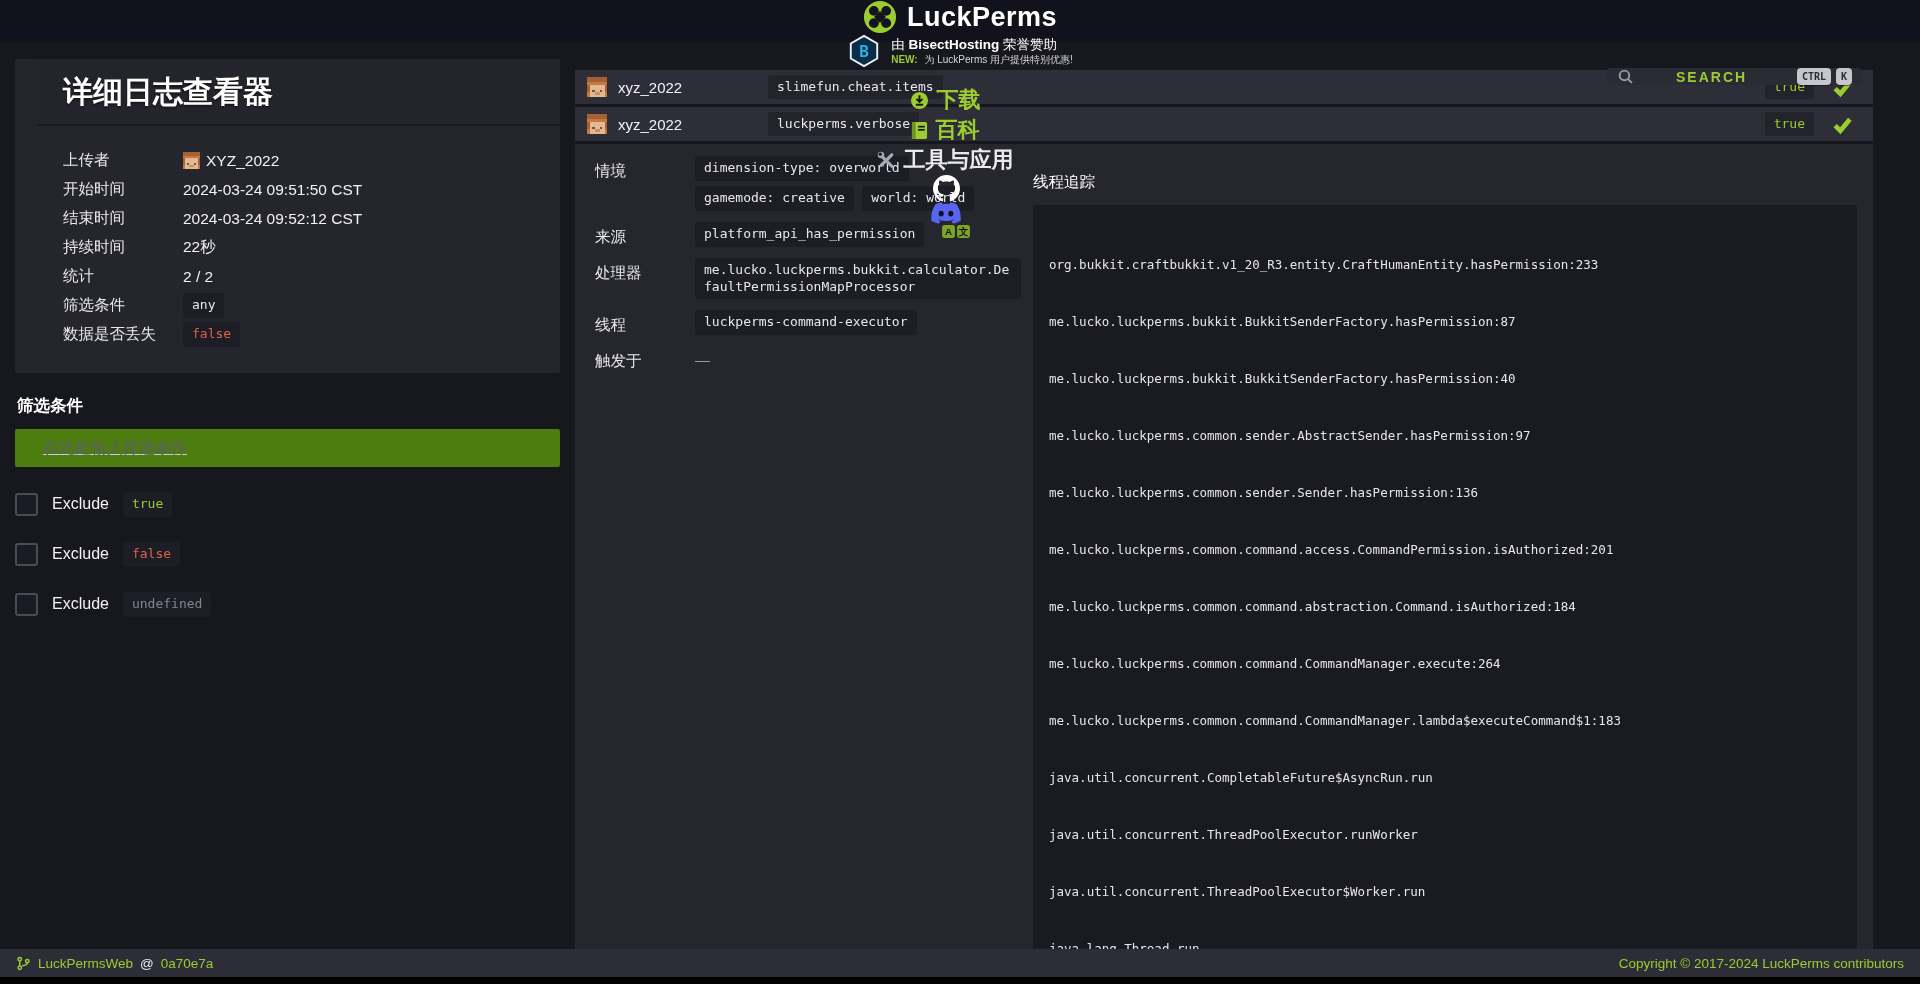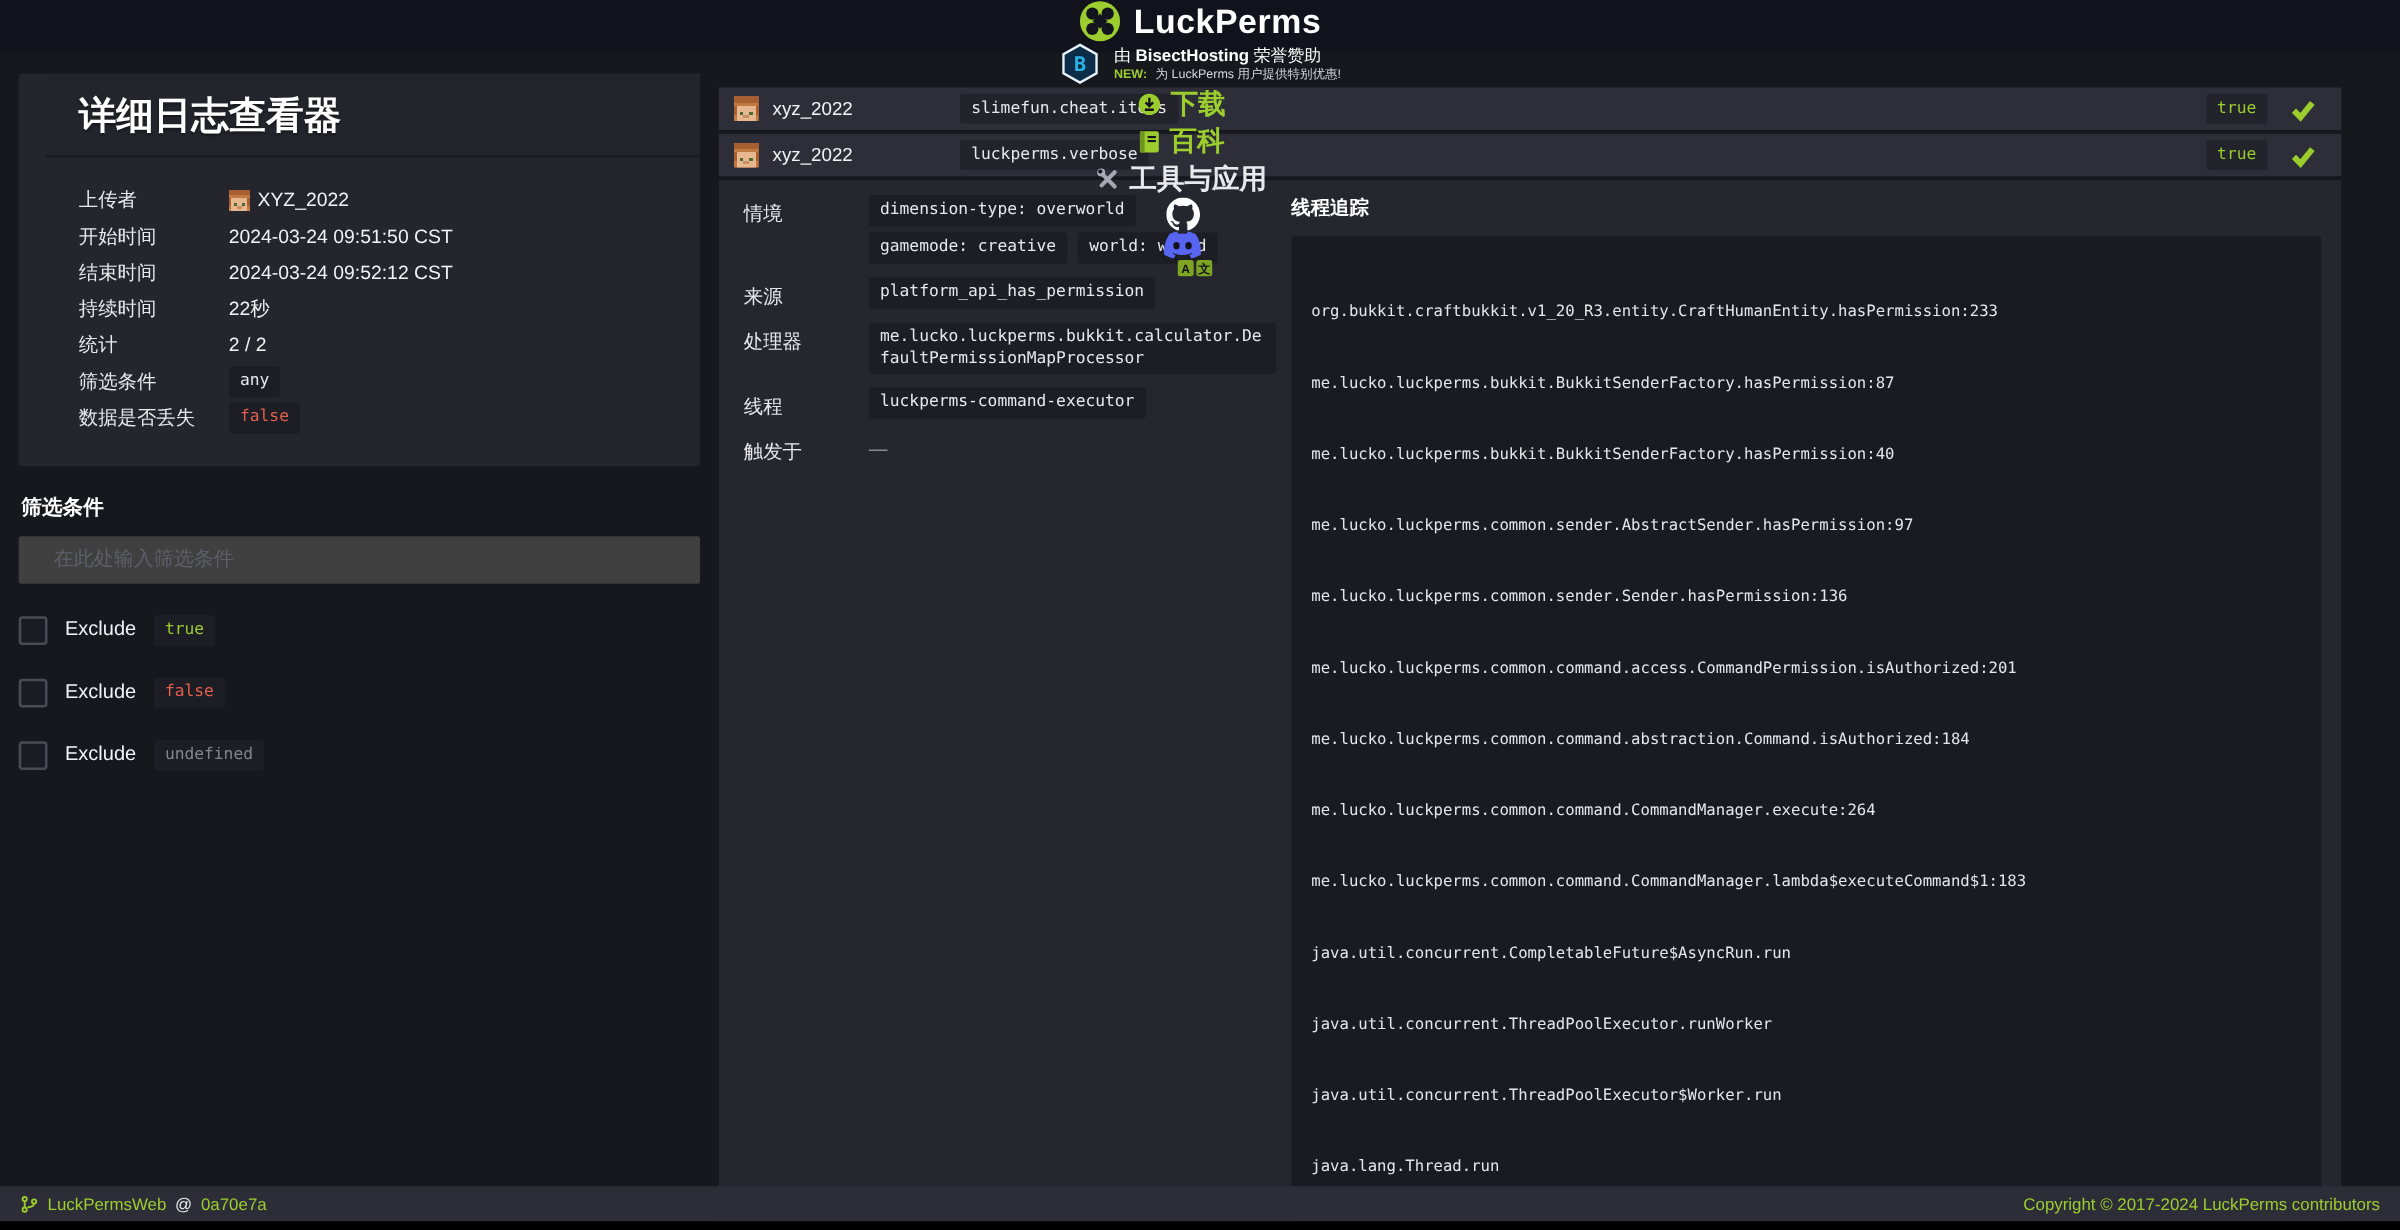--- a/index.html
+++ b/index.html
@@ -63,24 +63,25 @@
   .chip {
     display:inline-block; background:#1d1d26; border-radius:3px;
     font-family:"DejaVu Sans Mono", monospace; font-size:13px;
     padding:4px 9px; color:#e8e8ec; line-height:1.3;
   }
   .chip.red { color:#e0604b; }
   .chip.green { color:#9ccd2e; }
   .chip.gray { color:#84848e; }
   .filter-heading { margin-top:22px; font-size:16.5px; font-weight:bold; color:#ffffff; padding-left:2px; }
   .filter-input {
-    margin-top:12px; width:100%; height:38px; background:#404040;
+    margin-top:12px; width:100%; height:38px; background:#4d7c0f;
     border:none; outline:none; border-radius:2px;
     padding:0 28px; color:#cccccc; font-size:16px;
     font-family:"Liberation Sans", sans-serif;
+    text-decoration:underline;
   }
   .filter-input::placeholder { color:#5f5f6b; opacity:1; }
   .exclude-row { display:flex; align-items:center; margin-top:25px; gap:14px; }
   .checkbox {
     width:23px; height:23px; border:2px solid #4b4b57; border-radius:3px;
     background:#1b1b23; cursor:pointer; flex-shrink:0;
   }
   .exclude-label { font-size:16px; color:#f2f2f5; }
 
   
@@ -96,21 +97,21 @@
   .row-check { margin-right:8px; }
 
   .detail { background:#26262f; display:flex; padding:12px 16px 15px 20px; }
   .detail-left { width:430px; flex-shrink:0; }
   .field-row { display:flex; margin-bottom:6px; }
   .field-label { width:100px; font-size:15.5px; color:#e8e8ec; padding-top:5px; flex-shrink:0; }
   .field-value { width:330px; }
   .field-value .chip { margin:0 4px 5px 0; word-break:break-all; }
   .field-dash { color:#9a9aa4; font-size:15px; padding-top:5px; }
   .detail-right { flex:1; padding-left:8px; }
-  .trace-title { font-size:15.5px; font-weight:bold; color:#ffffff; margin:0 0 12px; }
+  .trace-title { font-size:15.5px; font-weight:normal; color:#ffffff; margin:16px 0 12px; }
   .trace-box {
     background:#1a1a22; border-radius:3px; padding:12px 16px;
     font-family:"DejaVu Sans Mono", monospace; font-size:12.5px;
     line-height:19px; color:#e6e6ea; white-space:pre; overflow:hidden;
   }
 
   
   .footer {
     position:absolute; left:0; right:0; bottom:7px; height:28px;
     background:#2d2d37; display:flex; align-items:center; padding:0 16px;
@@ -158,20 +159,33 @@
         <b>BisectHosting</b>
         <span>荣誉赞助</span>
       </div>
       <div class="sponsor-line2">
         <span class="sponsor-tag">NEW:</span>
         <span>为 LuckPerms 用户提供特别优惠!</span>
       </div>
     </div>
   </div>
 
+  <div class="search-box">
+    <span>
+      <svg width="17" height="17" viewBox="0 0 16 16" fill="none" stroke="#9a9aa4" stroke-width="1.8">
+        <circle cx="7" cy="7" r="4.5"></circle>
+          <path d="M10.5 10.5L14 14"></path>
+      </svg>
+    </span>
+    <span class="search-label">SEARCH</span>
+    <span class="keys">
+      <span class="keycap">CTRL</span>
+      <span class="keycap">K</span>
+    </span>
+  </div>
 
   <div class="nav-link green">
     <span>
       <svg width="19" height="19" viewBox="0 0 20 20">
         <circle cx="10" cy="10" r="9" fill="#9ccd2e"></circle>
         <path d="M10 4.5v6.5M6.8 8.3l3.2 3.2 3.2-3.2M6.2 14.5h7.6" stroke="#14141e" stroke-width="2" fill="none"></path>
       </svg>
     </span>
     <span>下载</span>
   </div>

